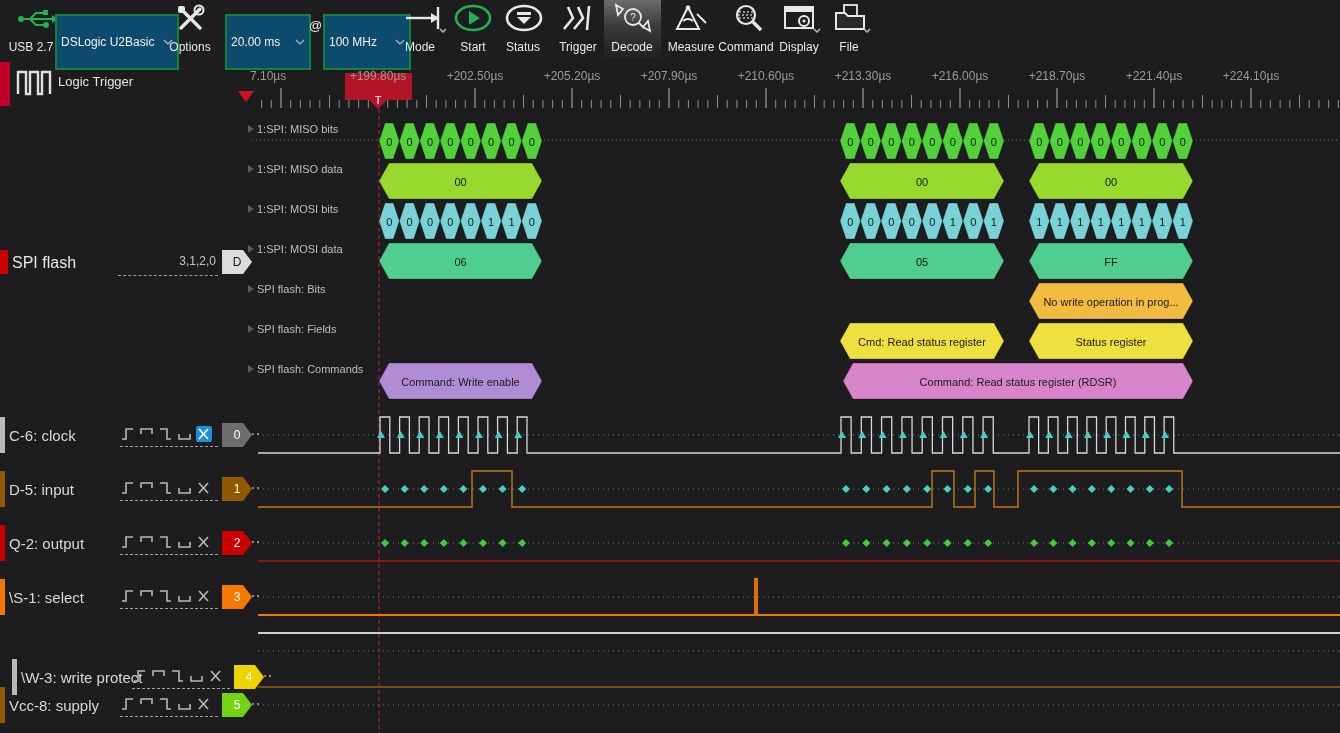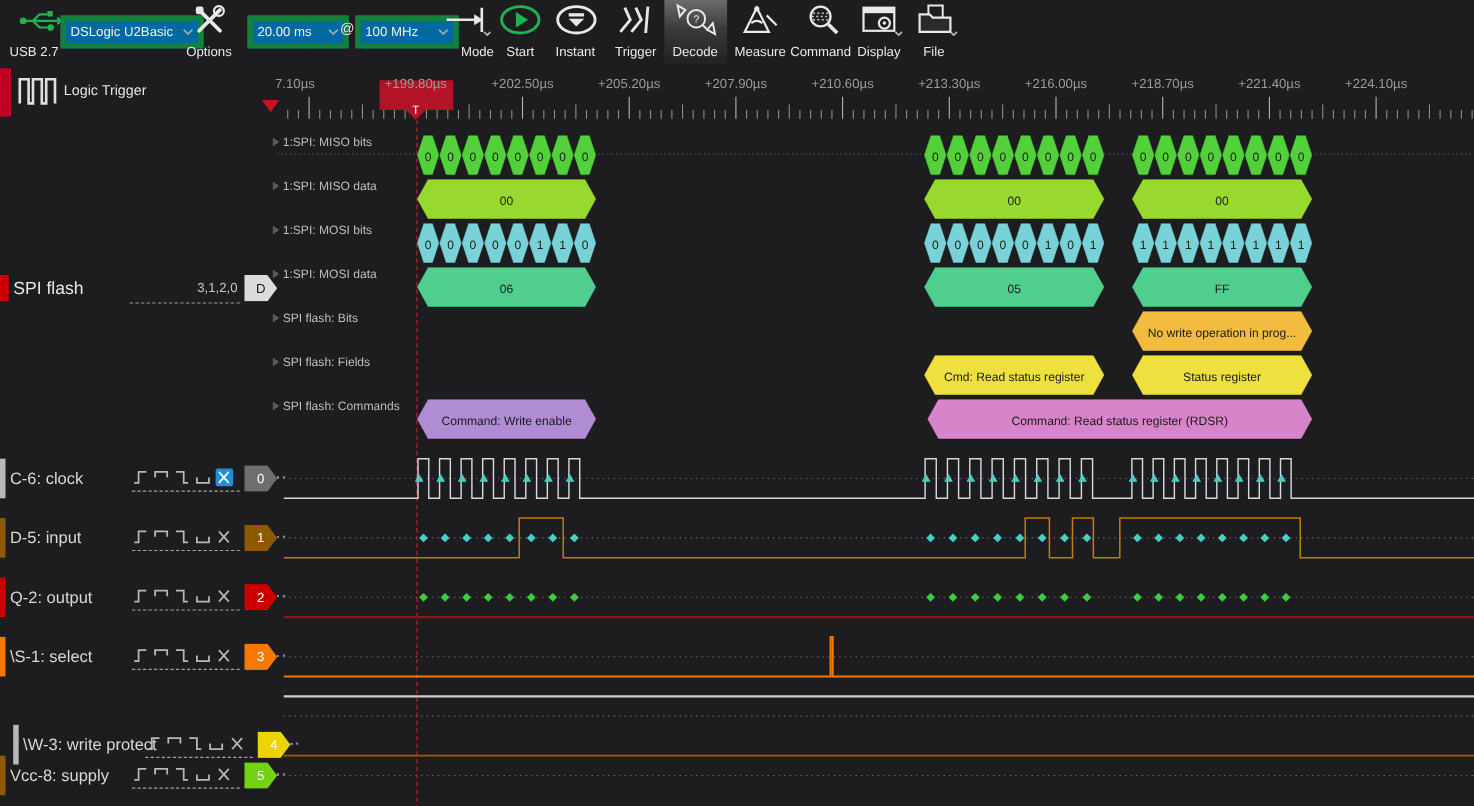--- a/index.html
+++ b/index.html
@@ -2,22 +2,22 @@
 <html><head>
 <meta charset="utf-8">
 <style>
   html,body{margin:0;padding:0;background:#151515;}
   .stage{position:relative;width:1340px;height:733px;background:#1d1d1f;overflow:hidden;
          font-family:"Liberation Sans","DejaVu Sans",sans-serif;color:#ddd;}
   
   .toolbar{position:absolute;left:0;top:0;width:1340px;height:60px;background:#1d1d1f;}
   .tb-label{position:absolute;top:40px;font-size:12px;color:#e8e8e8;text-align:center;white-space:nowrap;}
   .tb-icon{position:absolute;top:4px;}
-  .sel{position:absolute;top:14px;height:20px;background:#0369a1;border:5px solid #15803d;
-       display:flex;align-items:center;padding:0 4px;font-size:12px;color:#f0f0f0;white-space:nowrap;}
+  .sel{position:absolute;top:14px;height:20px;background:#0c4a6e;border:2px solid #15803d;
+       display:flex;align-items:center;padding:16px 4px;font-size:12px;color:#f0f0f0;white-space:nowrap;}
   .sel .chev{margin-left:auto;padding-left:6px;}
   .at{position:absolute;top:18px;font-size:13px;color:#e8e8e8;}
   .tb-btn-hl{position:absolute;left:604px;top:0;width:57px;height:58px;
              background:linear-gradient(180deg,#6b6b6b,#3a3a3a 45%,#232323 95%);}
   
   .la-tab{position:absolute;left:0;top:62px;width:10px;height:44px;background:#c00024;}
   .la-title{position:absolute;left:58px;top:74px;font-size:13px;color:#e4e4e4;}
   .la-icon{position:absolute;left:16px;top:66px;}
   .dec-row{position:absolute;left:0;top:248px;width:258px;height:28px;}
   .dec-tab{position:absolute;left:0;top:2px;width:8px;height:24px;background:#cc0000;}
@@ -88,34 +88,34 @@
     </div>
 
     <svg class="tb-icon" style="left:404px;top:5px" width="42" height="28" viewBox="0 0 42 28">
       <g stroke="#e8e8e8" stroke-width="2.4" fill="none">
         <line x1="2" y1="13" x2="28" y2="13"></line>
           <line x1="34" y1="2" x2="34" y2="24"></line>
       </g>
       <polygon points="27,8 35,13 27,18" fill="#e8e8e8"></polygon>
       <polyline points="36,24 39,27 42,24" stroke="#bbb" stroke-width="1.5" fill="none"></polyline>
     </svg>
-    <div class="tb-label" style="left:408px;width:52px">Mode</div>
+    <div class="tb-label" style="left:394px;width:52px">Mode</div>
 
     <svg class="tb-icon" style="left:453px;top:4px" width="40" height="28" viewBox="0 0 40 28">
       <ellipse cx="20" cy="14" rx="17" ry="12" fill="none" stroke="#21b352" stroke-width="2.6"></ellipse>
       <polygon points="16,7 16,21 27,14" fill="#21b352"></polygon>
     </svg>
     <div class="tb-label" style="left:448px;width:50px">Start</div>
 
     <svg class="tb-icon" style="left:504px;top:4px" width="40" height="28" viewBox="0 0 40 28">
       <ellipse cx="20" cy="14" rx="17" ry="12" fill="none" stroke="#e8e8e8" stroke-width="2.6"></ellipse>
       <rect x="13" y="8" width="14" height="3" fill="#e8e8e8"></rect>
       <polygon points="13,13 27,13 20,20" fill="#e8e8e8"></polygon>
     </svg>
-    <div class="tb-label" style="left:494px;width:58px">Instant</div>
+    <div class="tb-label" style="left:494px;width:58px">Status</div>
 
     <svg class="tb-icon" style="left:560px;top:4px" width="36" height="28" viewBox="0 0 36 28">
       <g stroke="#e8e8e8" stroke-width="2.6" fill="none">
         <polyline points="8,3 13,14 4,25"></polyline>
           <polyline points="18,3 23,14 14,25"></polyline>
           <line x1="29" y1="2" x2="27" y2="26"></line>
       </g>
     </svg>
     <div class="tb-label" style="left:552px;width:52px">Trigger</div>
 

